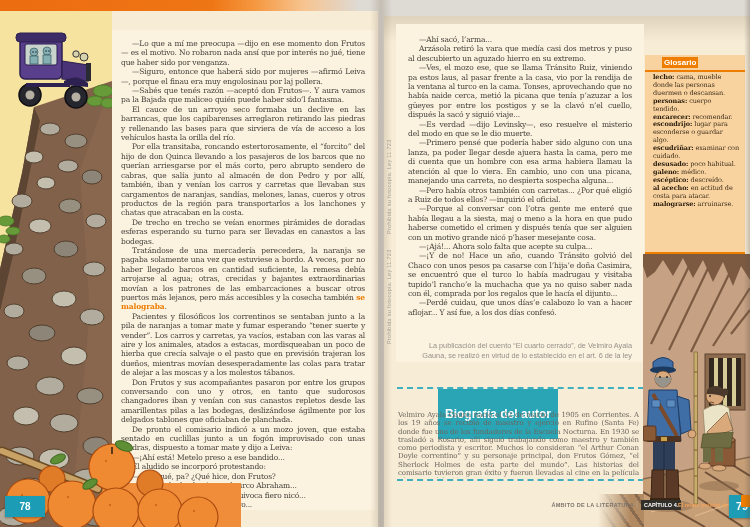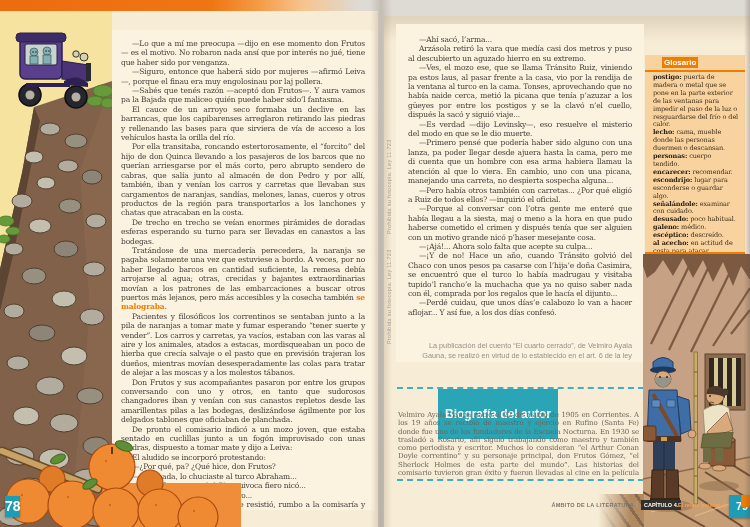--- a/index.html
+++ b/index.html
@@ -21,21 +21,21 @@
   .bio-line{width:247px;border-top:2px dashed #3fb0c0;height:0;}
   .bio-title{left:398px;top:389px;background:#2aa5b6;color:#fff;font-family:"Liberation Sans",sans-serif;font-weight:bold;font-size:12px;padding:18px 7px;margin-left:40px;}
   .bio-text{left:398px;top:411px;width:241px;font-size:7px;line-height:8.3px;color:#6b665e;text-align:justify;letter-spacing:-0.1px;height:67px;overflow:hidden;}
   .gloss{left:645px;top:55px;width:100px;height:199px;background:#f8d3a0;box-sizing:border-box;padding:19px 6px 0 8px;overflow:hidden;}
   .gloss-title{left:650px;top:57px;background:#ef7d00;color:#fff;font-family:"Liberation Sans",sans-serif;font-weight:bold;font-size:8px;padding:1px 2px;margin-left:12px;}
   .gloss-underline{left:645px;top:70px;width:100px;height:2px;background:#ef7d00;}
   .gloss-bottomline{left:645px;top:252px;width:100px;height:2px;background:#ef7d00;}
   .gl-item{margin:0;font-size:6.5px;line-height:7.9px;color:#3b2b18;text-align:left;letter-spacing:-0.1px;}
   .gl-item b{color:#2a1d0e;}
   .pagenum{background:#1d9cb5;color:#fff;font-family:"Liberation Sans",sans-serif;font-weight:bold;text-align:center;box-shadow:0 1px 2px rgba(60,40,20,.4);}
-  .pn78{left:5px;top:496px;width:15px;height:21px;font-size:14px;line-height:21px;}
+  .pn78{left:5px;top:496px;width:40px;height:21px;font-size:10px;line-height:21px;}
   .pn79{left:713px;top:495px;width:26px;height:23px;font-size:11px;line-height:23px;margin-left:16px;}
   .orange-tab{left:741px;top:495px;width:9px;height:12px;background:#ef7d00;}
   .orange-rect{left:100px;top:483px;width:141px;height:44px;background:#ef8d3a;}
   .footer-floor{left:598px;top:494px;width:46px;height:33px;background:linear-gradient(90deg,#f7ecd6 0%,rgba(247,236,214,0) 70%),repeating-linear-gradient(55deg,#8a6a4e 0 3px,#b28a62 3px 12px);}
   .f-sect{left:498px;top:502px;width:136px;text-align:right;font-family:"Liberation Sans",sans-serif;font-weight:bold;font-size:5.5px;letter-spacing:.3px;color:#7c756d;}
   .f-div{left:636px;top:500px;font-family:"Liberation Sans",sans-serif;font-size:7px;color:#b0a89e;}
   .f-chap{left:641px;top:500px;background:#33302c;color:#fff;font-family:"Liberation Sans",sans-serif;font-weight:bold;font-size:5.5px;padding:2px 3px;}
   .f-title{left:678px;top:502px;font-family:"Liberation Sans",sans-serif;font-weight:bold;font-size:5.5px;color:#f2a35a;}
 </style>
 </head>
@@ -131,20 +131,21 @@
         <p class="sp">—Sabés que tenés razón —aceptó don Frutos—. Y aura vamos pa la Bajada que maliceo quién puede haber sido’l fantasma.</p>
         <p class="sp">El cauce de un arroyo seco formaba un declive en las barrancas, que los capibarenses arreglaron retirando las piedras y rellenando las bases para que sirviera de vía de acceso a los vehículos hasta la orilla del río.</p>
         <p class="sp">Por ella transitaba, roncando estertorosamente, el “forcito” del hijo de don Quinca llevando a los pasajeros de los barcos que no querían arriesgarse por el más corto, pero abrupto sendero de cabras, que salía junto al almacén de don Pedro y por allí, también, iban y venían los carros y carretas que llevaban sus cargamentos de naranjas, sandías, melones, lanas, cueros y otros productos de la región para transportarlos a los lanchones y chatas que atracaban en la costa.</p>
         <p class="sp">De trecho en trecho se veían enormes pirámides de doradas esferas esperando su turno para ser llevadas en canastos a las bodegas.</p>
       </div>
     <p><span>Tratándose de una mercadería perecedera, la naranja se pagaba solamente una vez que estuviese a bordo. A veces, por no haber llegado barcos en cantidad suficiente, la remesa debía arrojarse al agua; otras, crecidas y bajantes extraordinarias movían a los patrones de las embarcaciones a buscar otros puertos más lejanos, pero más accesibles y la cosecha también </span><span class="hl">se malograba</span><span>.</span></p>
     <div>
         <p class="sp">Pacientes y filosóficos los correntinos se sentaban junto a la pila de naranjas a tomar mate y fumar esperando “tener suerte y vender”. Los carros y carretas, ya vacíos, estaban con las varas al aire y los animales, atados a estacas, mordisqueaban un poco de hierba que crecía salvaje o el pasto que en previsión trajeran los dueños, mientras movían desesperadamente las colas para tratar de alejar a las moscas y a los molestos tábanos.</p>
         <p class="sp">Don Frutos y sus acompañantes pasaron por entre los grupos conversando con uno y otros, en tanto que sudorosos changadores iban y venían con sus canastos repletos desde las amarillentas pilas a las bodegas, deslizándose ágilmente por los delgados tablones que oficiaban de planchada.</p>
         <p class="sp">De pronto el comisario indicó a un mozo joven, que estaba sentado en cuclillas junto a un fogón improvisado con unas piedras, dispuesto a tomar mate y dijo a Leiva:</p>
+        <p class="sp">—¡Ahí está! Metelo preso a ese bandido...</p>
         <p class="sp">El aludido se incorporó protestando:</p>
         <p class="sp">—¿Por qué, pa? ¿Qué hice, don Frutos?</p>
         <p class="sp">—Casi nada, lo chuciaste al turco Abraham...</p>
         <p class="sp">—¡Di ande, comesario! S’enquivoca fiero nicó...</p>
         <p class="sp">—No, Tránsito. Toy bien siguro...</p>
         <p class="sp">Leiva llevó al joven que no se resistió, rumbo a la comisaría y el viejo dijo al sorprendido oficial señalándole una caña clavada en la arena, cerca de dos pacientes bueyes:</p>
       </div>
   </div>
 
   <div class="abs orange-rect"></div>
@@ -196,26 +197,25 @@
     <div class="note">La publicación del cuento “El cuarto cerrado”, de Velmiro Ayala Gauna, se realizó en virtud de lo establecido en el art. 6 de la ley 11.723. Se hace reserva de sus derechos de autor.</div>
   </div>
 
   <div class="abs bio-line" style="left:397px;top:387px;"></div>
   <div class="abs bio-title">Biografía del autor</div>
   <div class="abs bio-text"><span>Velmiro Ayala Gauna nació el 22 de marzo de 1905 en Corrientes. A los 19 años se recibió de maestro y ejerció en Rufino (Santa Fe) donde fue uno de los fundadores de la Escuela Nocturna. En 1930 se trasladó a Rosario, allí siguió trabajando como maestro y también como periodista y escritor. Muchos lo consideran “el Arthur Conan Doyle correntino” y su personaje principal, don Frutos Gómez, “el Sherlock Holmes de esta parte del mundo”. Las historias del comisario tuvieron gran éxito y fueron llevadas al cine en la película </span><i>Alto Paraná</i><span> de 1958.</span></div>
   <div class="abs bio-line" style="left:397px;top:479px;"></div>
 
   <div class="abs gloss">
     <div>
-        <p class="gl-item"><b>postigo:</b><span> puerta de madera o metal que se pone en la parte exterior de las ventanas para impedir el paso de la luz o resguardarse del frío o del calor.</span></p>
         <p class="gl-item"><b>lecho:</b><span> cama, mueble donde las personas duermen o descansan.</span></p>
         <p class="gl-item"><b>personas:</b><span> cuerpo tendido.</span></p>
         <p class="gl-item"><b>encarecer:</b><span> recomendar.</span></p>
         <p class="gl-item"><b>escondrijo:</b><span> lugar para esconderse o guardar algo.</span></p>
-        <p class="gl-item"><b>señalándole:</b><span> examinar con cuidado.</span></p>
+        <p class="gl-item"><b>escudriñar:</b><span> examinar con cuidado.</span></p>
         <p class="gl-item"><b>desusado:</b><span> poco habitual.</span></p>
         <p class="gl-item"><b>galeno:</b><span> médico.</span></p>
         <p class="gl-item"><b>escéptico:</b><span> descreído.</span></p>
         <p class="gl-item"><b>al acecho:</b><span> en actitud de costa para atacar.</span></p>
         <p class="gl-item"><b>malograrse:</b><span> arruinarse.</span></p>
       </div>
   </div>
   <div class="abs gloss-title">Glosario</div>
   <div class="abs gloss-underline"></div>
   <div class="abs gloss-bottomline"></div>

